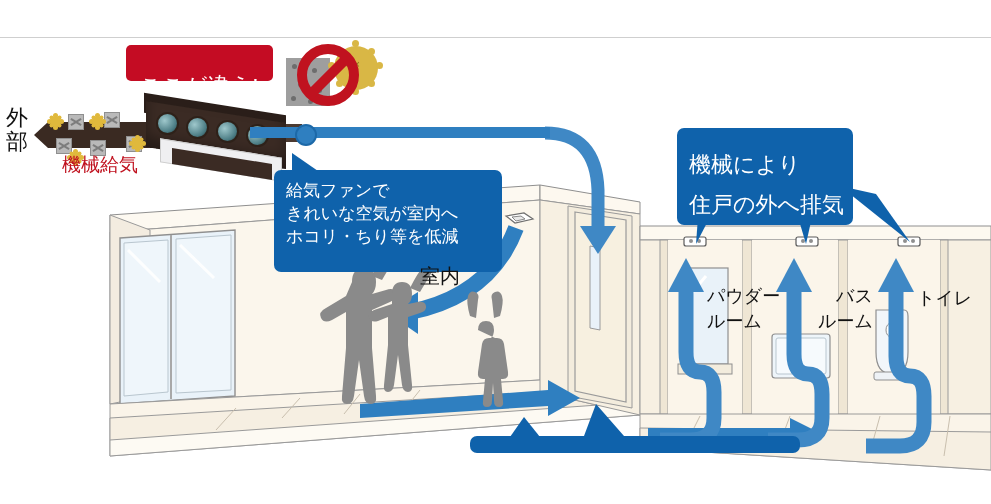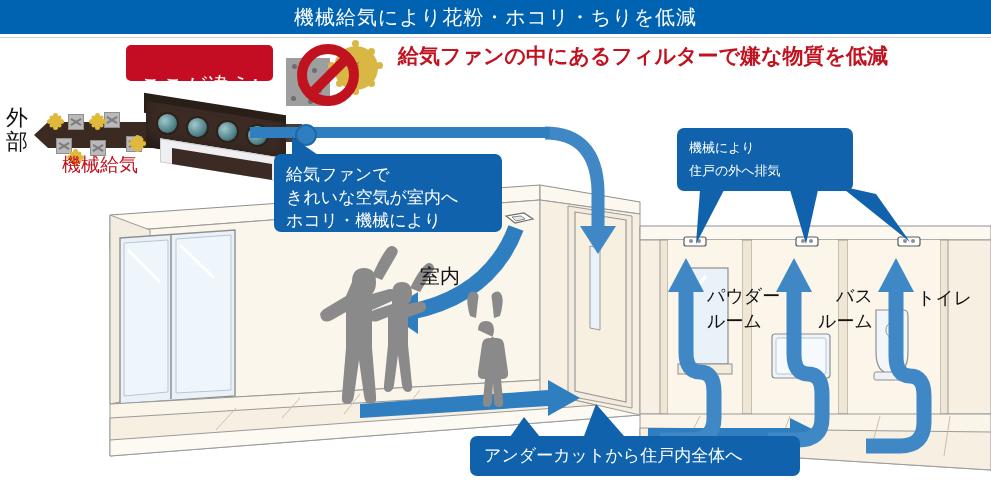--- a/index.html
+++ b/index.html
@@ -167,30 +167,30 @@
   }
 
   
   .bubble{
     position:absolute;background:#0f62ab;border-radius:7px;
     color:#ffffff;box-sizing:border-box;
     font-family:"Liberation Serif","DejaVu Serif",serif;
   }
   .bubble .ln{display:block;white-space:nowrap;}
 
-  #bubble-supply{left:274px;top:154px;width:228px;padding:9px 10px 0 12px;}
+  #bubble-supply{left:274px;top:170px;width:228px;padding:9px 10px 24px 12px;}
   #bubble-supply .ln{font-size:17px;line-height:23px;}
   #bubble-supply .tail{
     position:absolute;left:18px;top:-17px;width:0;height:0;
     border-left:0 solid transparent;border-right:26px solid transparent;
     border-bottom:18px solid #0f62ab;
   }
 
   #bubble-exhaust{left:677px;top:128px;width:176px;padding:8px 10px 9px 12px;}
-  #bubble-exhaust .ln{font-size:13px;line-height:23px;}
+  #bubble-exhaust .ln{font-size:22px;line-height:23px;margin-top:17px;}
 
   #bubble-undercut{left:470px;top:436px;width:330px;padding:8px 10px 9px 14px;}
   #bubble-undercut .ln{font-size:17px;line-height:23px;}
   #bubble-undercut .tail{
     position:absolute;left:40px;top:-19px;width:0;height:0;
     border-left:14px solid transparent;border-right:16px solid transparent;
     border-bottom:20px solid #0f62ab;
   }
 
   
@@ -340,23 +340,20 @@
       <path d="M478,330 q0,-9 8,-9 q8,0 8,9 q0,5 -3,8
                l6,0 q6,0 7,6 l4,28 q1,7 -5,7 l-2,0 l2,22
                q1,6 -4,6 q-5,0 -5,-6 l-1,-18 l-1,18
                q0,6 -5,6 q-5,0 -4,-6 l2,-22 l-2,0
                q-6,0 -5,-7 l4,-28 q1,-6 7,-6 l6,0 z"></path>
       <path d="M470,316 q-4,-14 -2,-20 q2,-6 7,-4 q5,2 3,8 l-2,18 z"></path>
       <path d="M500,316 q4,-14 2,-20 q-2,-6 -7,-4 q-5,2 -3,8 l2,18 z"></path>
     </g>
   </svg>
 
-  <div class="header-bar">
-    <div class="header-title">機械給気により花粉・ホコリ・ちりを低減</div>
-  </div>
   <div class="header-rule"></div>
 
   <div class="badge-koko">
     <span>ここが違う!</span>
   </div>
 
   <div class="prohib-wrap">
     <div class="dust-plate">
       <i style="left:6px;top:6px"></i>
         <i style="left:26px;top:10px"></i>
@@ -373,21 +370,20 @@
       <b style="left:2px;top:2px"></b>
         <b style="left:34px;top:2px"></b>
       <b style="left:2px;top:34px"></b>
         <b style="left:34px;top:34px"></b>
       <div class="face">××</div>
     </div>
     <div class="no-circle"></div>
     <div class="no-slash"></div>
   </div>
 
-  <div class="headline-red">給気ファンの中にあるフィルターで嫌な物質を低減</div>
 
   <div class="label-gaibu">外<br>部</div>
 
   <div class="out-arrow"></div>
   <div class="sq-dust" style="left:68px;top:114px"></div>
   <div class="sq-dust" style="left:104px;top:112px"></div>
   <div class="sq-dust" style="left:56px;top:138px"></div>
   <div class="sq-dust" style="left:90px;top:140px"></div>
   <div class="sq-dust" style="left:126px;top:136px"></div>
   <div class="yel-pollen" style="left:50px;top:116px"></div>
@@ -409,31 +405,30 @@
     <div class="fan-duct"></div>
   </div>
 
   <div class="duct-line"></div>
   <div class="duct-knob"></div>
 
   <div class="bubble" id="bubble-supply">
     <span class="tail"></span>
     <span class="ln">給気ファンで</span>
     <span class="ln">きれいな空気が室内へ</span>
-    <span class="ln">ホコリ・機械により</span>
+    <span class="ln">ホコリ・ちり等を低減</span>
   </div>
 
   <div class="bubble" id="bubble-exhaust">
     <span class="ln">機械により</span>
     <span class="ln">住戸の外へ排気</span>
   </div>
 
   <div class="bubble" id="bubble-undercut">
     <span class="tail"></span>
-    <span class="ln">アンダーカットから住戸内全体へ</span>
   </div>
 
   <div class="room-label" id="label-shitsunai">室内</div>
   <div class="room-label" id="label-powder">
     <span>パウダー</span><br>
     <span>ルーム</span>
   </div>
   <div class="room-label" id="label-bath">
     <span>バス</span><br>
     <span>ルーム</span>

